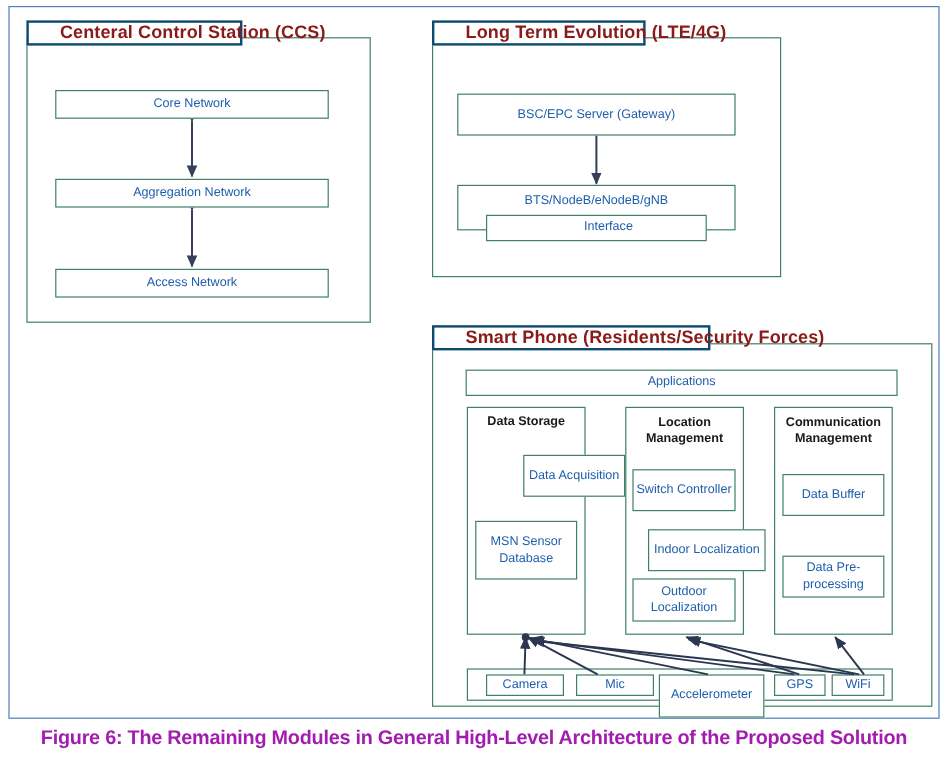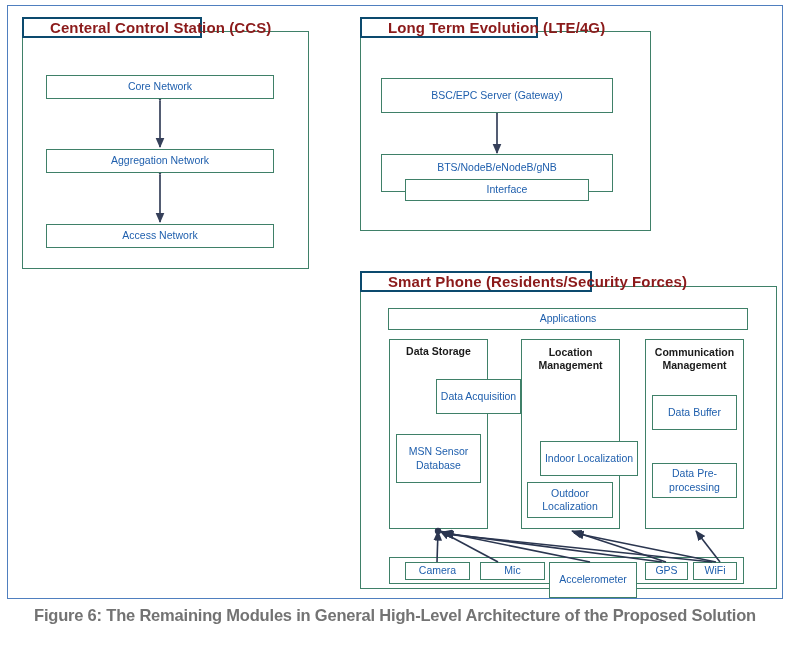--- a/index.html
+++ b/index.html
@@ -91,21 +91,21 @@
   
   #caption {
     position: absolute;
     left: 0;
     top: 606px;
     width: 790px;
     text-align: center;
     font-family: "Liberation Sans", sans-serif;
     font-weight: bold;
     font-size: 16.5px;
-    color: #737373;
+    color: #a21caf;
     letter-spacing: -0.2px;
   }
 </style>
 </head>
 <body>
 
 <div id="page">
 
   <div id="outer-frame"></div>
 
@@ -146,20 +146,21 @@
 
   <div class="box" style="left:388px; top:308px; width:360px; height:22px;">Applications</div>
 
   <div class="box plain transparent" style="left:389px; top:339px; width:99px; height:190px;"></div>
   <div class="box dark transparent" style="left:389px; top:344px; width:99px; height:16px; border:none;">Data Storage</div>
   <div class="box" style="left:396px; top:379px; width:85px; height:35px;margin-left:40px;">Data Acquisition</div>
   <div class="box" style="left:396px; top:434px; width:85px; height:49px;">MSN Sensor Database</div>
 
   <div class="box plain transparent" style="left:521px; top:339px; width:99px; height:190px;"></div>
   <div class="box dark transparent" style="left:521px; top:344px; width:99px; height:30px; border:none; line-height:1.2;">Location Management</div>
+  <div class="box" style="left:527px; top:391px; width:86px; height:35px;">Switch Controller</div>
   <div class="box" style="left:540px; top:441px; width:98px; height:35px;">Indoor Localization</div>
   <div class="box" style="left:527px; top:482px; width:86px; height:36px;">Outdoor Localization</div>
 
   <div class="box plain transparent" style="left:645px; top:339px; width:99px; height:190px;"></div>
   <div class="box dark transparent" style="left:645px; top:344px; width:99px; height:30px; border:none; line-height:1.2;">Communication Management</div>
   <div class="box" style="left:652px; top:395px; width:85px; height:35px;">Data Buffer</div>
   <div class="box" style="left:652px; top:463px; width:85px; height:35px;">Data Pre-processing</div>
 
   <div class="box transparent" style="left:389px; top:557px; width:355px; height:27px;"></div>
   <div class="box" style="left:405px; top:562px; width:65px; height:18px;">Camera</div>

